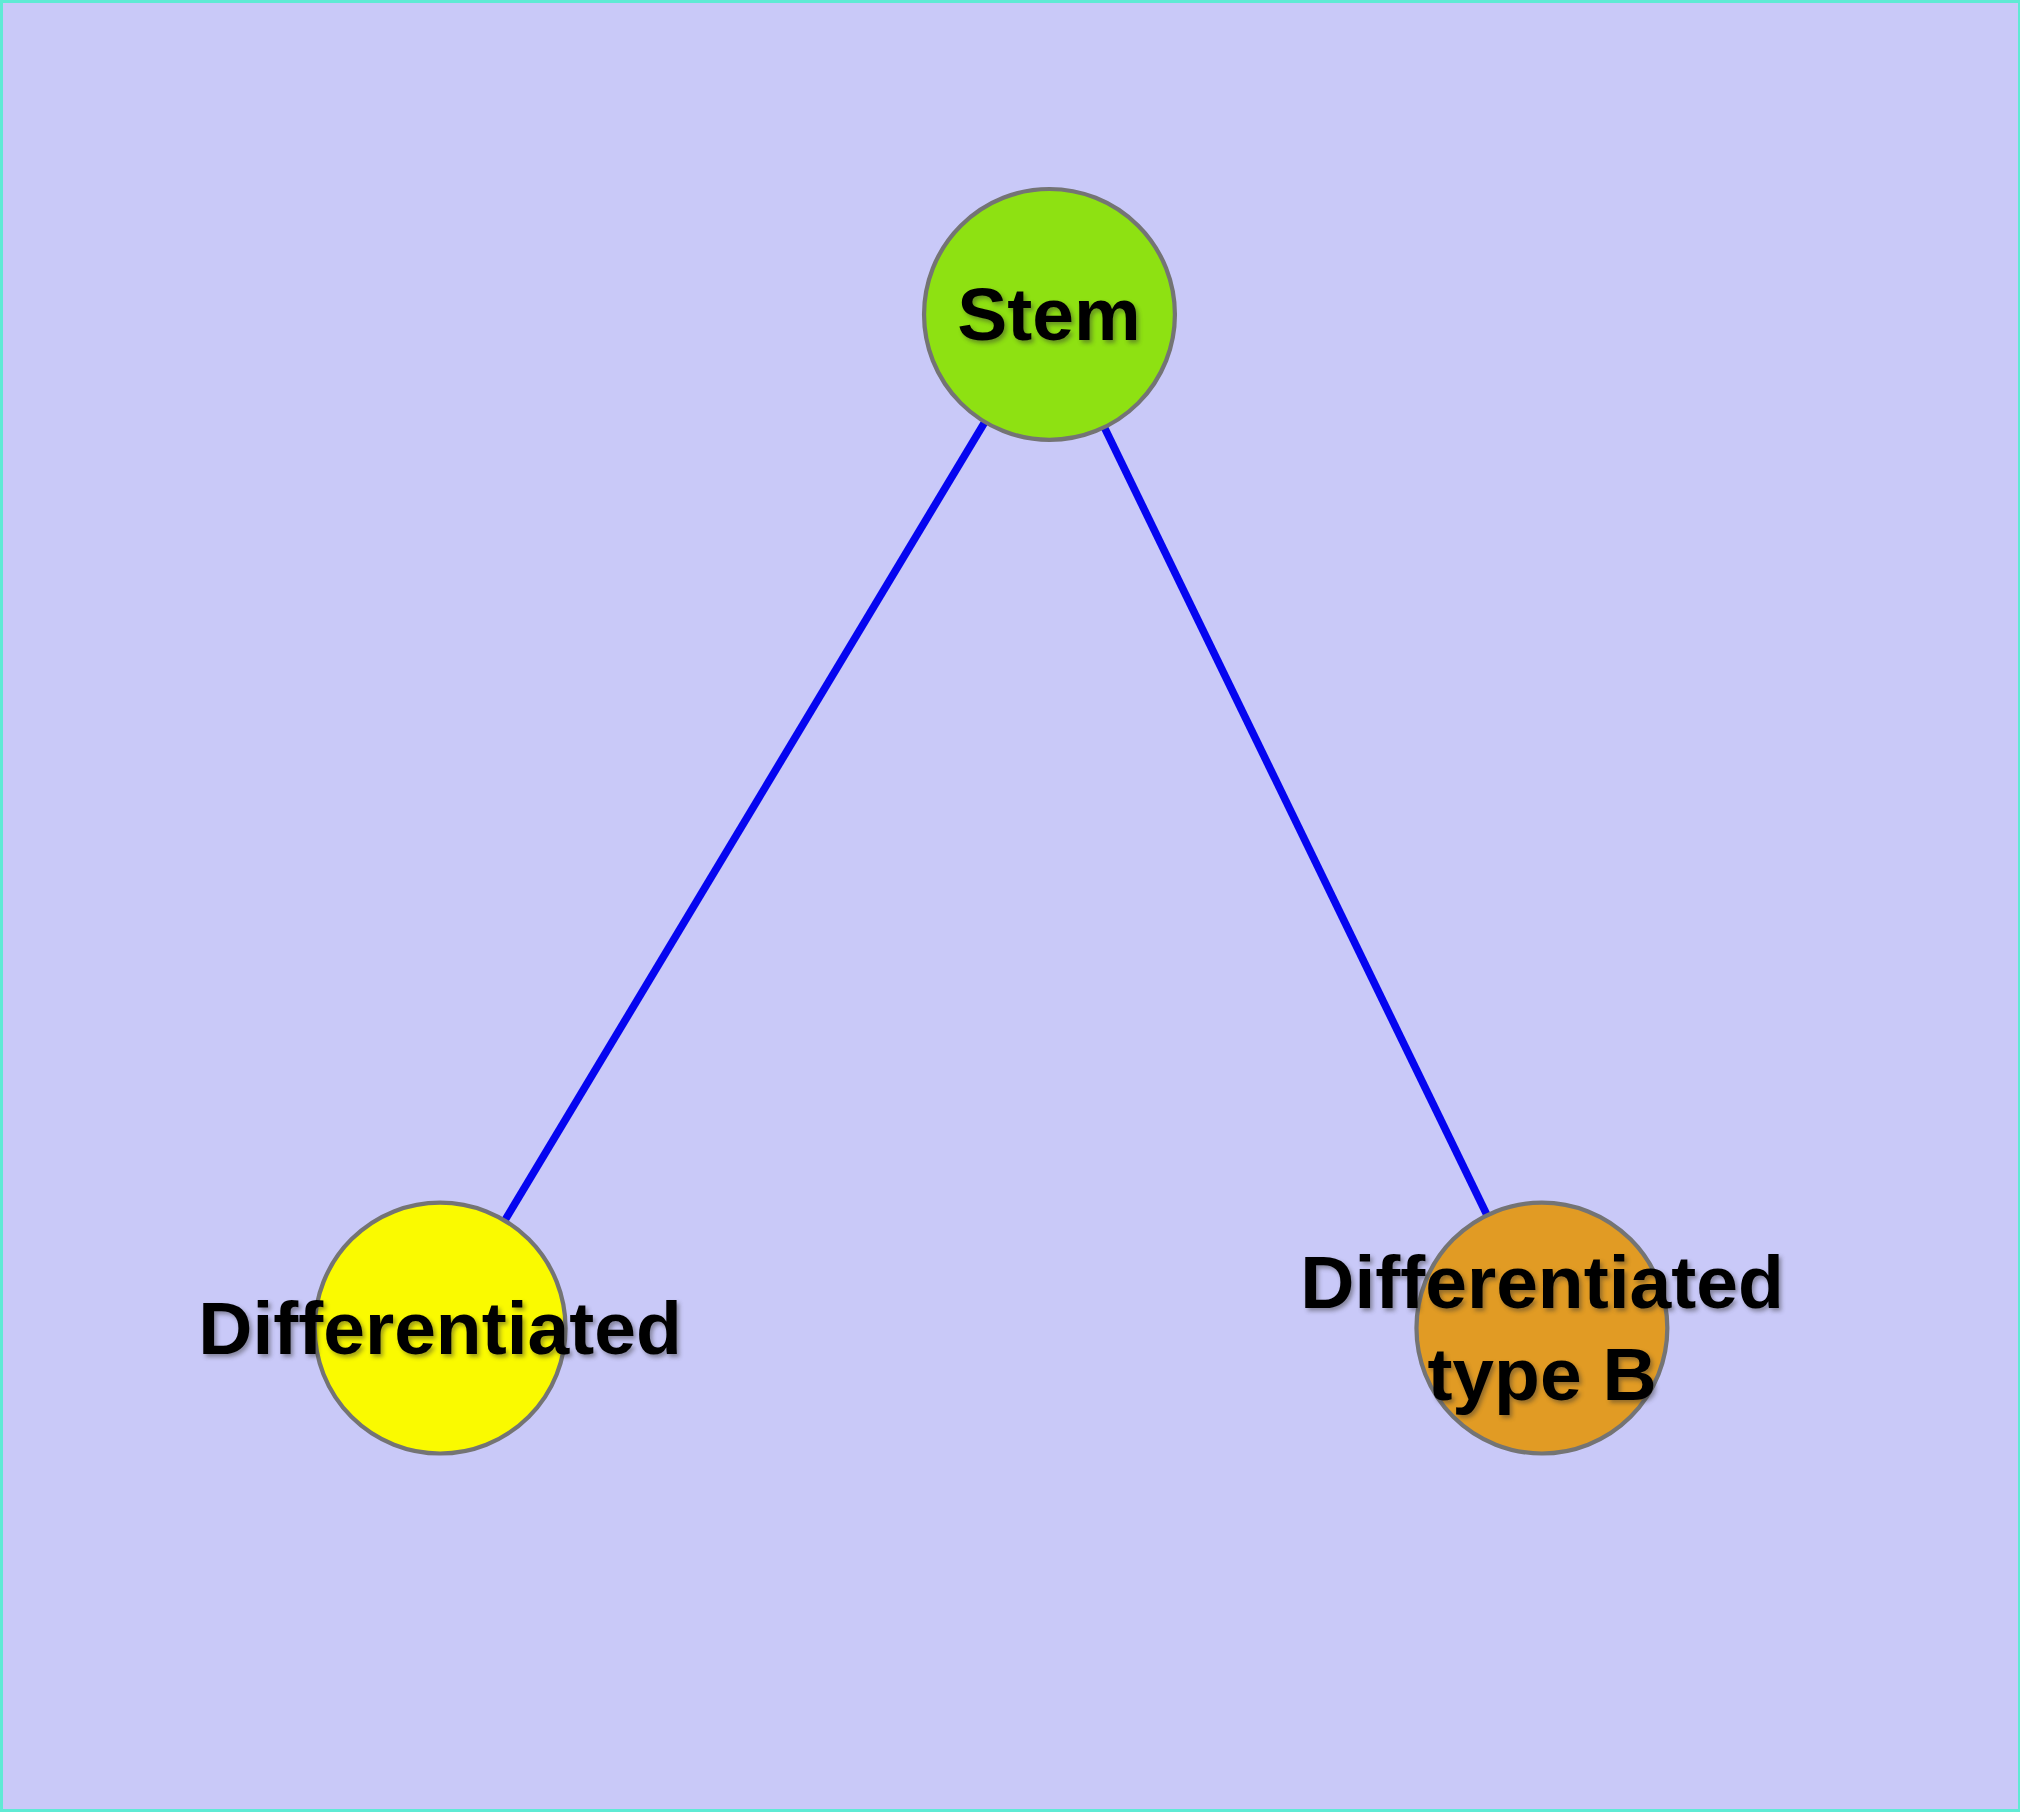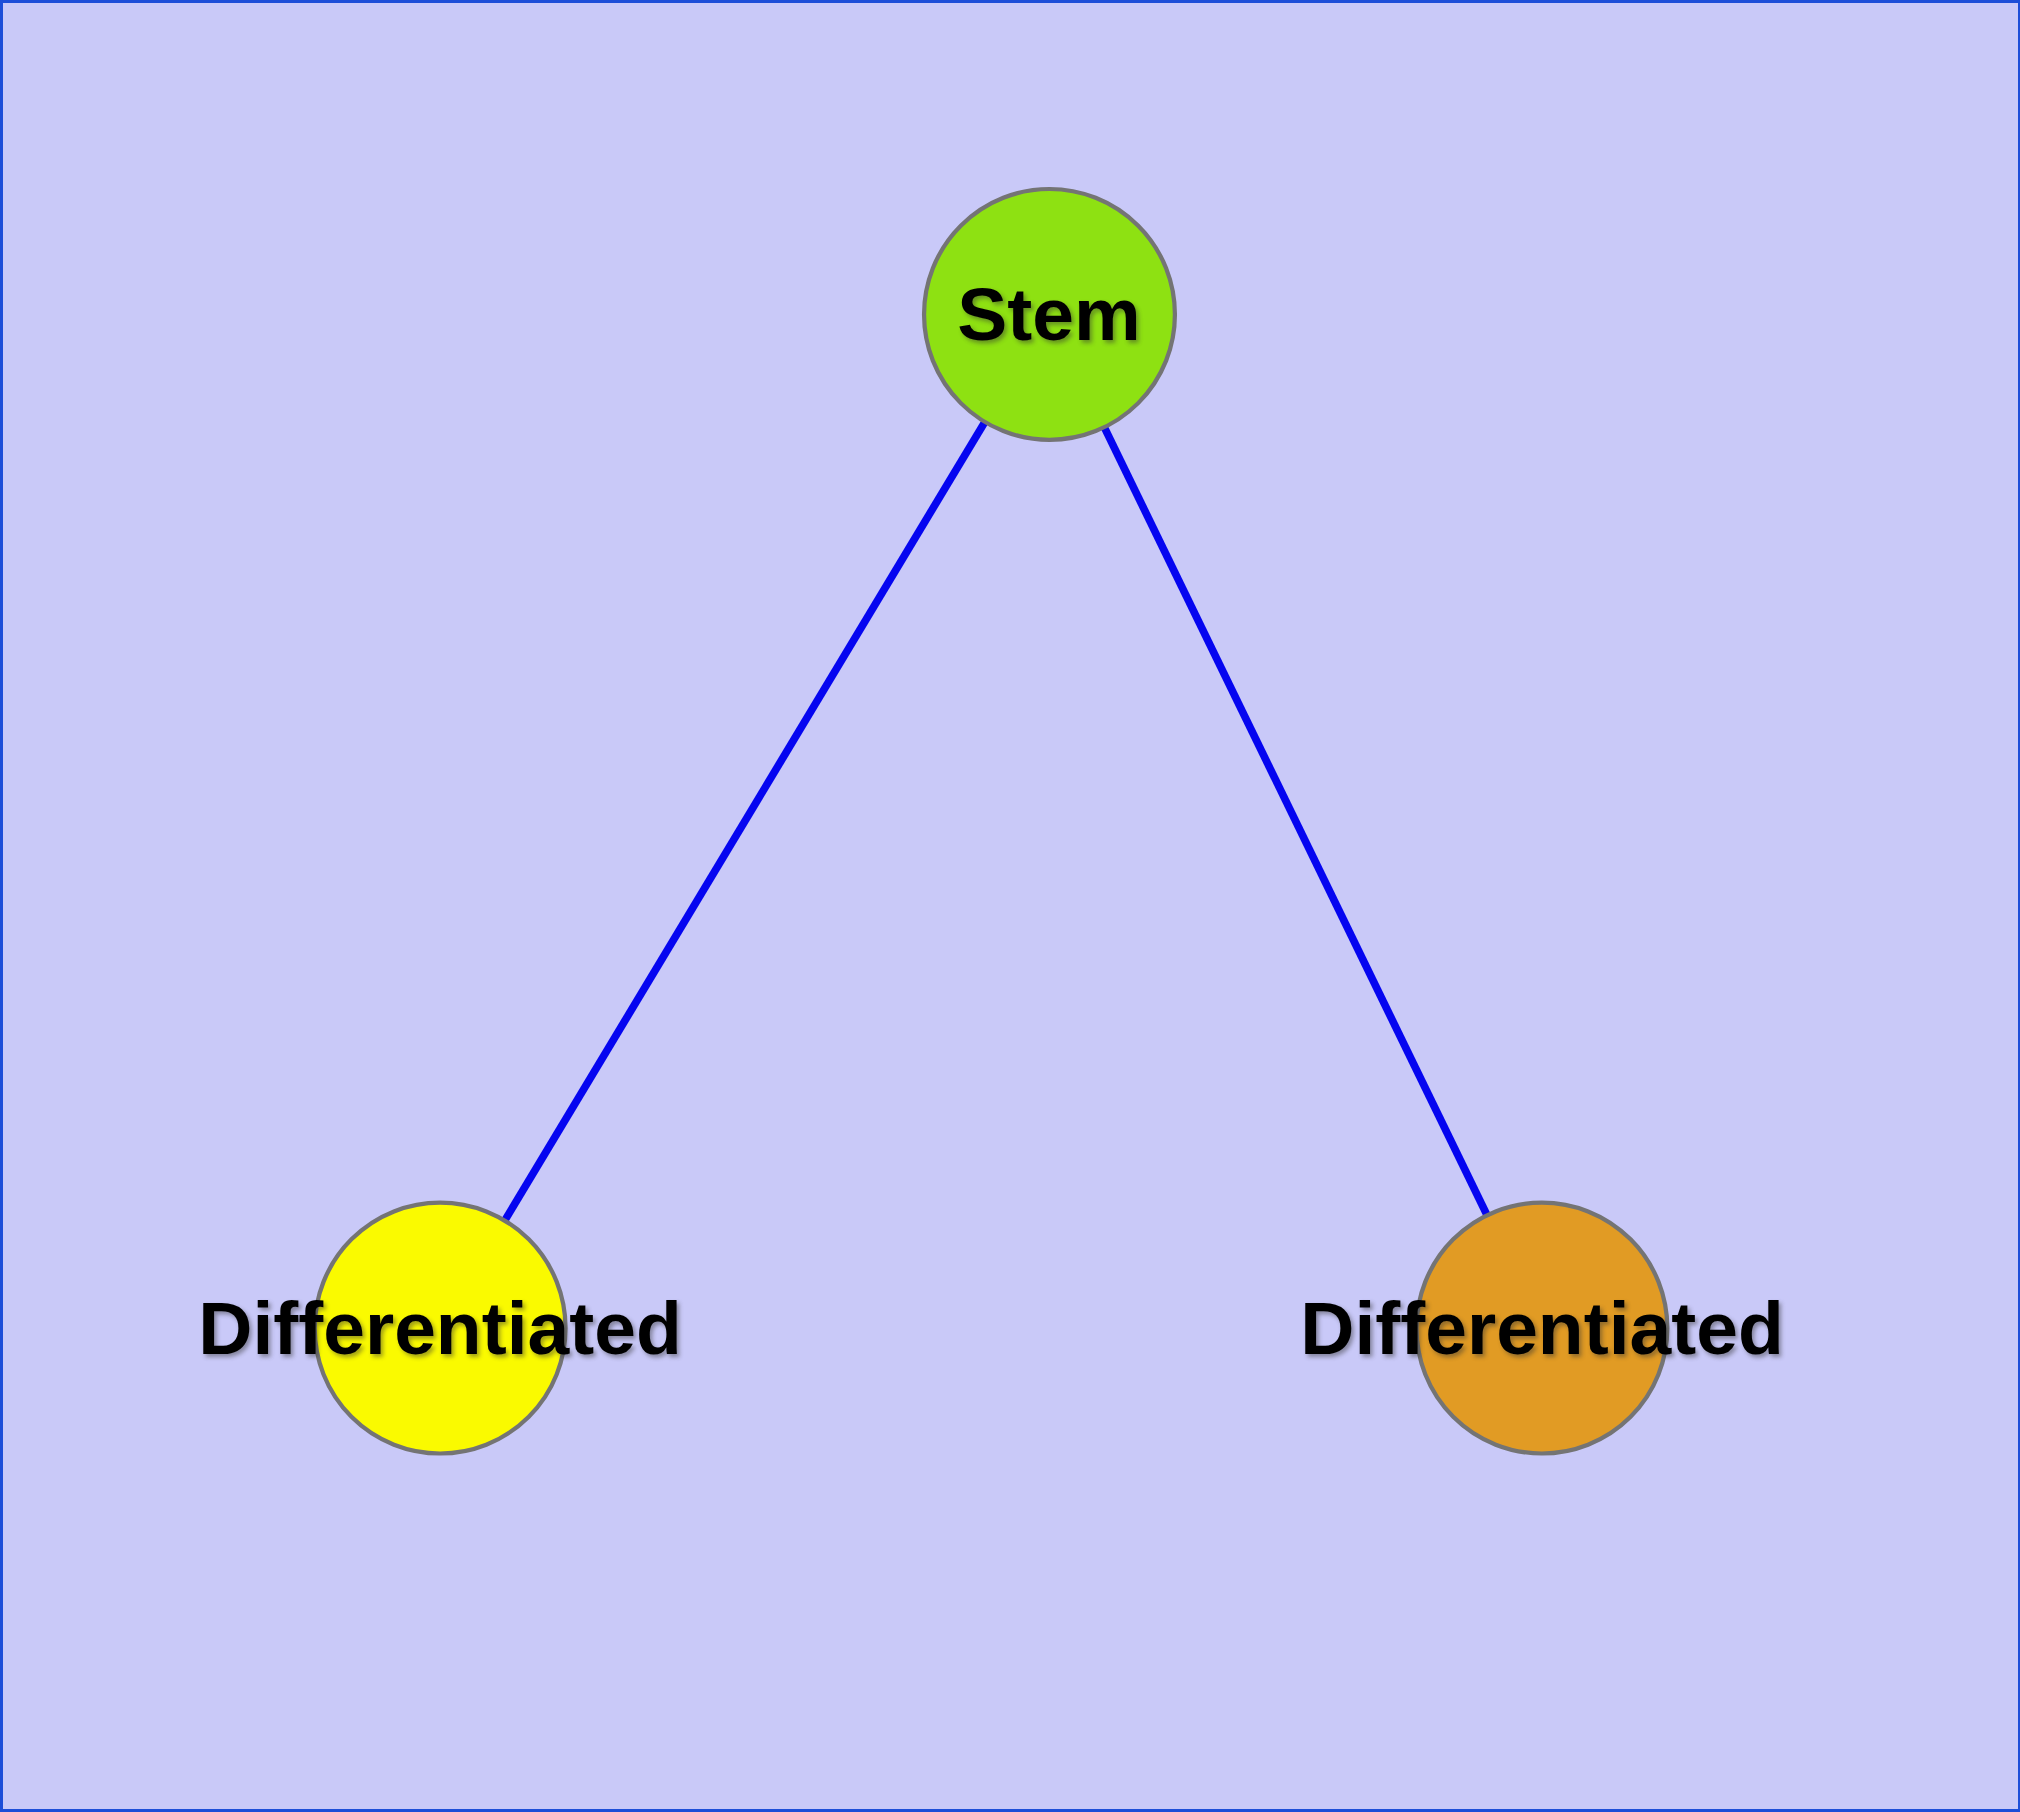--- a/index.html
+++ b/index.html
@@ -4,21 +4,21 @@
 <style>
   html, body {
     margin: 0;
     padding: 0;
     background: #ffffff;
   }
   .page {
     position: relative;
     width: 2021px;
     height: 1812px;
-    background: #1d4ed8;
+    background: #5eead4;
     overflow: hidden;
     font-family: "Liberation Sans", sans-serif;
   }
   .canvas-bg {
     position: absolute;
     left: 3.4px;
     top: 3.4px;
     right: 3.4px;
     bottom: 3.4px;
   }
@@ -65,16 +65,17 @@
   <div class="node-label" style="left: 1049px; top: 314px; color: rgb(0, 0, 0);">
     <div>Stem</div>
   </div>
 
   <div class="node-label" style="left: 440px; top: 1328px; color: rgb(0, 0, 0);">
     <div>Differentiated</div>
   </div>
 
   <div class="node-label" style="left: 1542px; top: 1328px; color: rgb(0, 0, 0);">
     <div>Differentiated</div>
+    <div>type B</div>
   </div>
 
 </div>
 
 
 </body></html>

